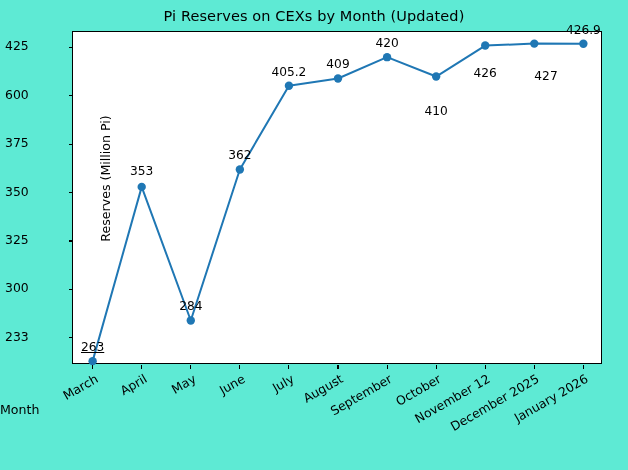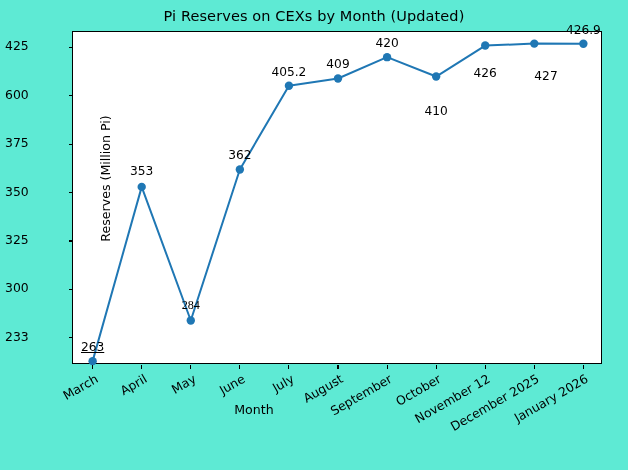--- a/index.html
+++ b/index.html
@@ -112,21 +112,20 @@
     position: absolute;
     right: 0;
     top: 0;
     white-space: nowrap;
   }
   #xlabel {
     position: absolute;
     left: 0;
     top: 402px;
     width: 508px;
-    text-align: center;
     font-size: 12.6px;
   }
   
   .point-label {
     position: absolute;
     font-size: 12.2px;
     color: #000000;
     white-space: nowrap;
     transform: translate(-50%, -100%);
   }
@@ -251,21 +250,21 @@
         <div class="xtick-group" style="left: 510.37px;">
           <div class="xtick-mark"></div>
           <div class="xtick-label">
             <span class="xtick-label-inner">January 2026</span>
           </div>
         </div>
       </div>
     <div id="point-label-container">
         <div class="point-label" style="left: 19.63px; top: 322.13px; text-decoration: underline;">263</div>
         <div class="point-label" style="left: 68.7px; top: 146px;">353</div>
-        <div class="point-label" style="left: 117.78px; top: 281.47px; font-family: Liberation Serif, serif;">284</div>
+        <div class="point-label" style="left: 117.78px; top: 281.47px;">284</div>
         <div class="point-label" style="left: 166.85px; top: 130.46px;">362</div>
         <div class="point-label" style="left: 215.93px; top: 46.82px;">405.2</div>
         <div class="point-label" style="left: 265px; top: 39.47px; text-align: right;">409</div>
         <div class="point-label" style="left: 314.07px; top: 18.17px;">420</div>
         <div class="point-label" style="left: 363.15px; top: 37.53px; margin-top: 48px;">410</div>
         <div class="point-label" style="left: 412.22px; top: 6.55px; margin-top: 41px;">426</div>
         <div class="point-label" style="left: 473px; top: 4.62px; margin-top: 46px;">427</div>
         <div class="point-label" style="left: 510.37px; top: 4.81px;">426.9</div>
       </div>
 

